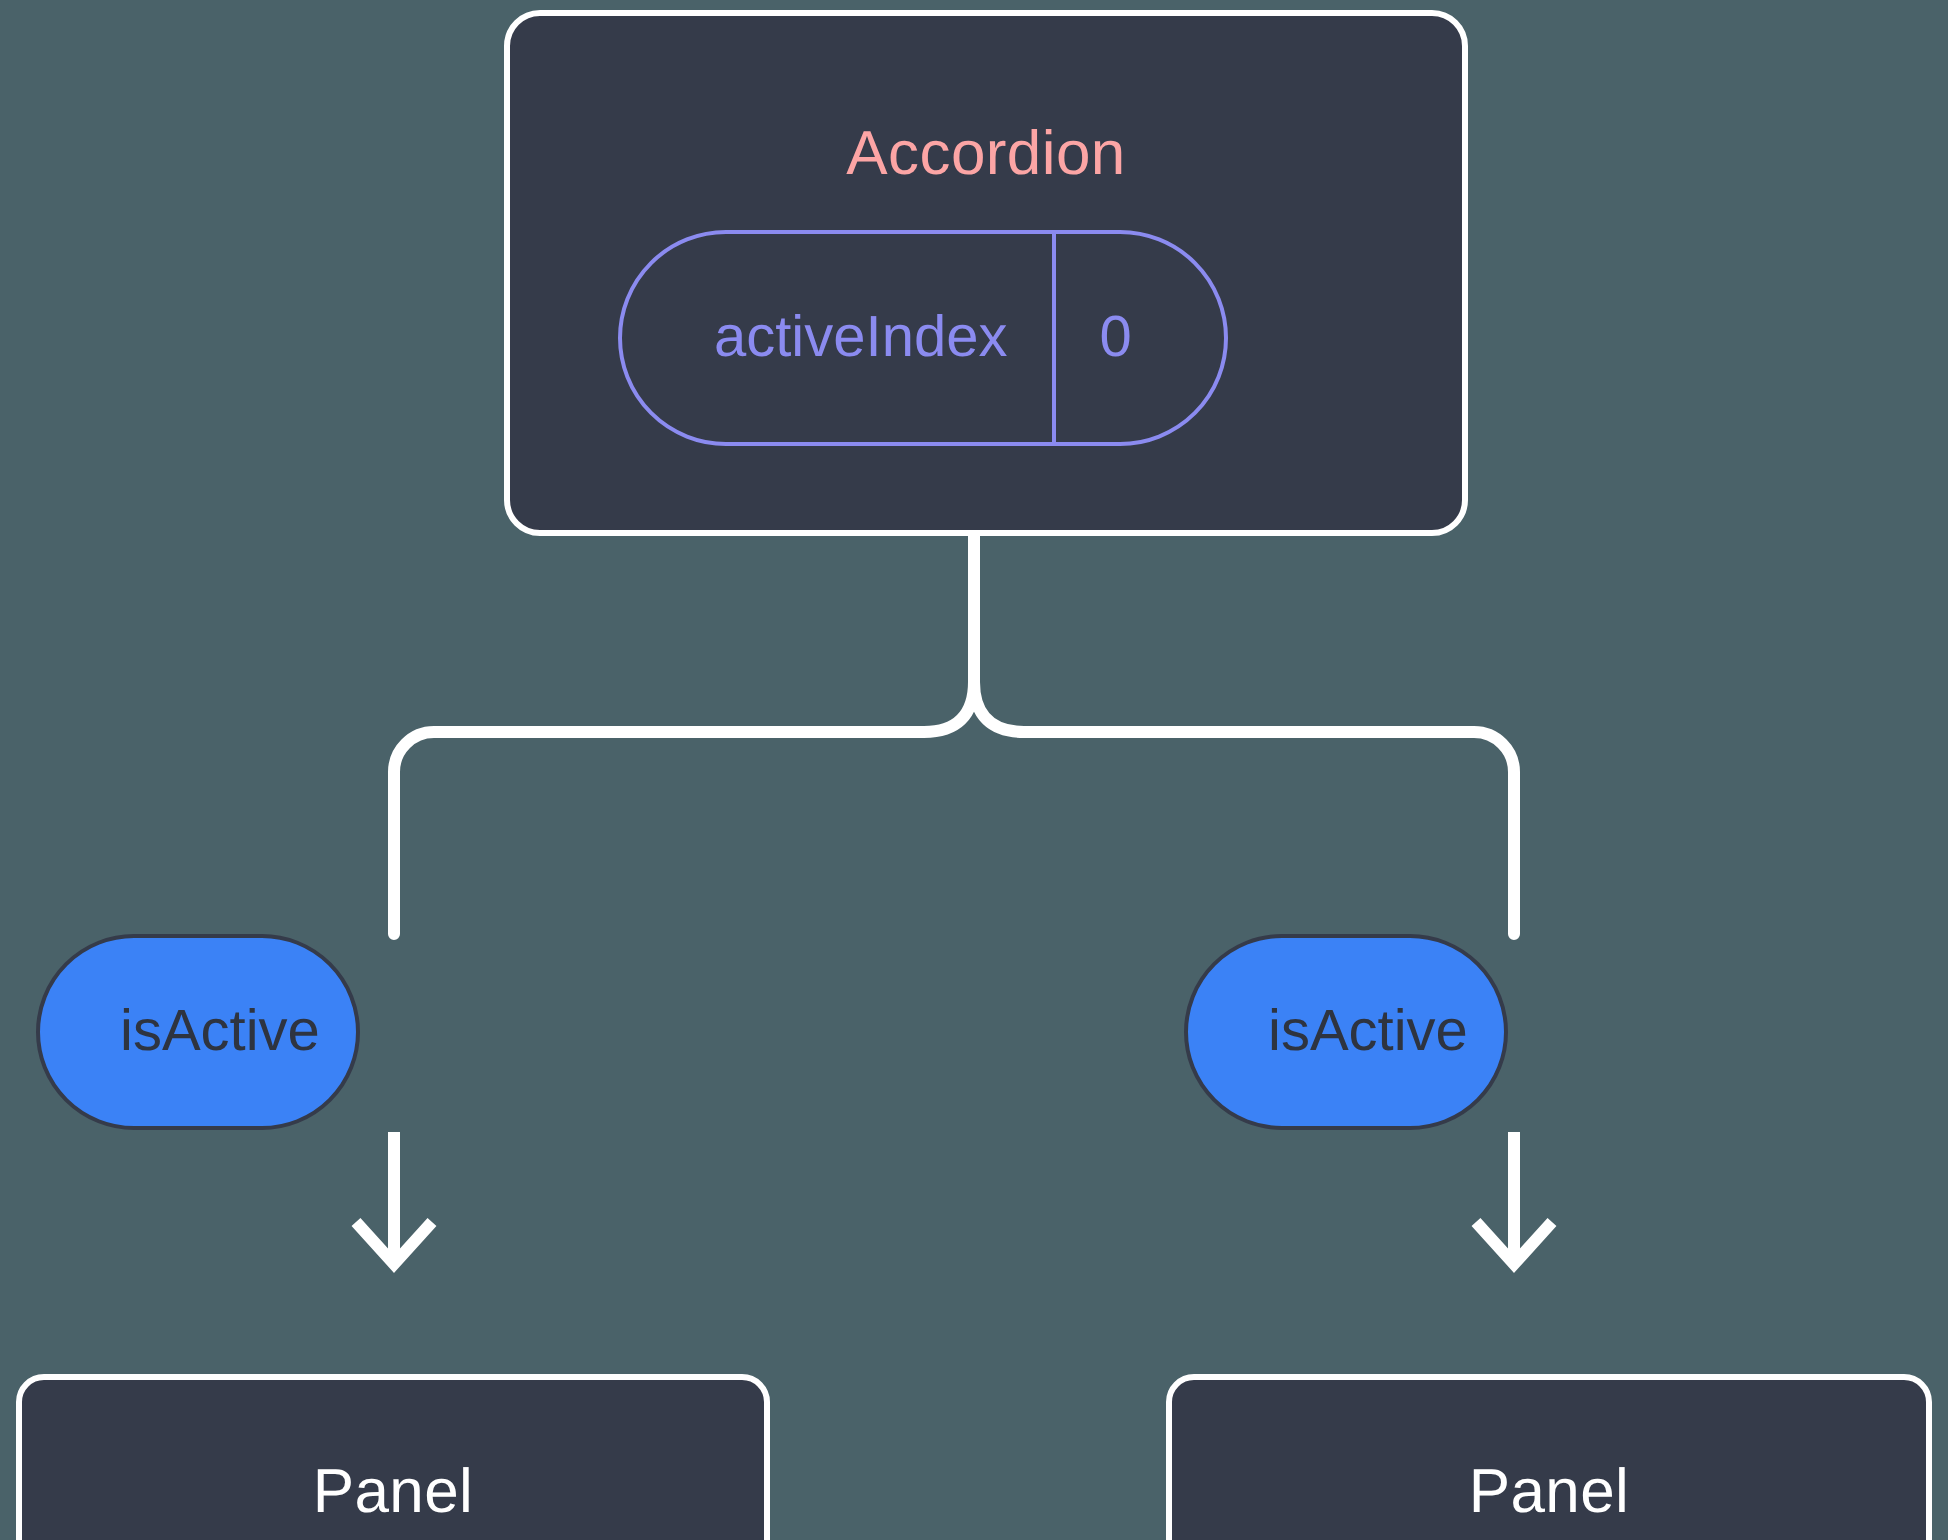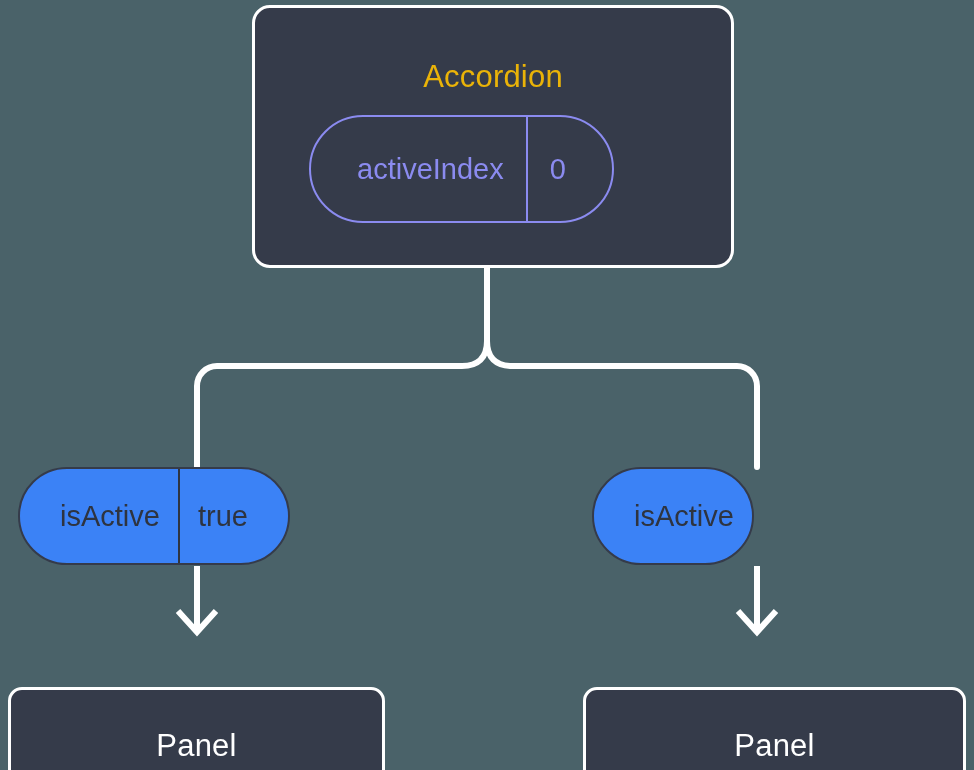--- a/index.html
+++ b/index.html
@@ -43,21 +43,21 @@
     top: 5px;
     width: 482px;
     height: 263px;
     border-radius: 18px;
   }
   .card-title {
     position: absolute;
     left: 0;
     width: 100%;
     text-align: center;
-    color: #eab308;
+    color: #fca5a5;
     font-size: 31px;
     letter-spacing: 0.2px;
   }
   #accordion-title { top: 51px; }
 
   
   .pill-outline {
     position: absolute;
     box-sizing: border-box;
     display: flex;
@@ -169,21 +169,20 @@
     <div class="card-title" id="accordion-title">Accordion</div>
   </div>
 
   <div class="pill-outline" id="activeindex-pill">
     <div class="pill-key">activeIndex</div>
     <div class="pill-val">0</div>
   </div>
 
   <div class="pill-filled" id="left-pill">
     <div class="pill-key">isActive</div>
-    <div class="pill-val">true</div>
   </div>
 
   <div class="pill-filled" id="right-pill">
     <div class="pill-key">isActive</div>
   </div>
 
   <div class="panel-card" id="left-panel">
     <div class="panel-label">Panel</div>
   </div>
 

